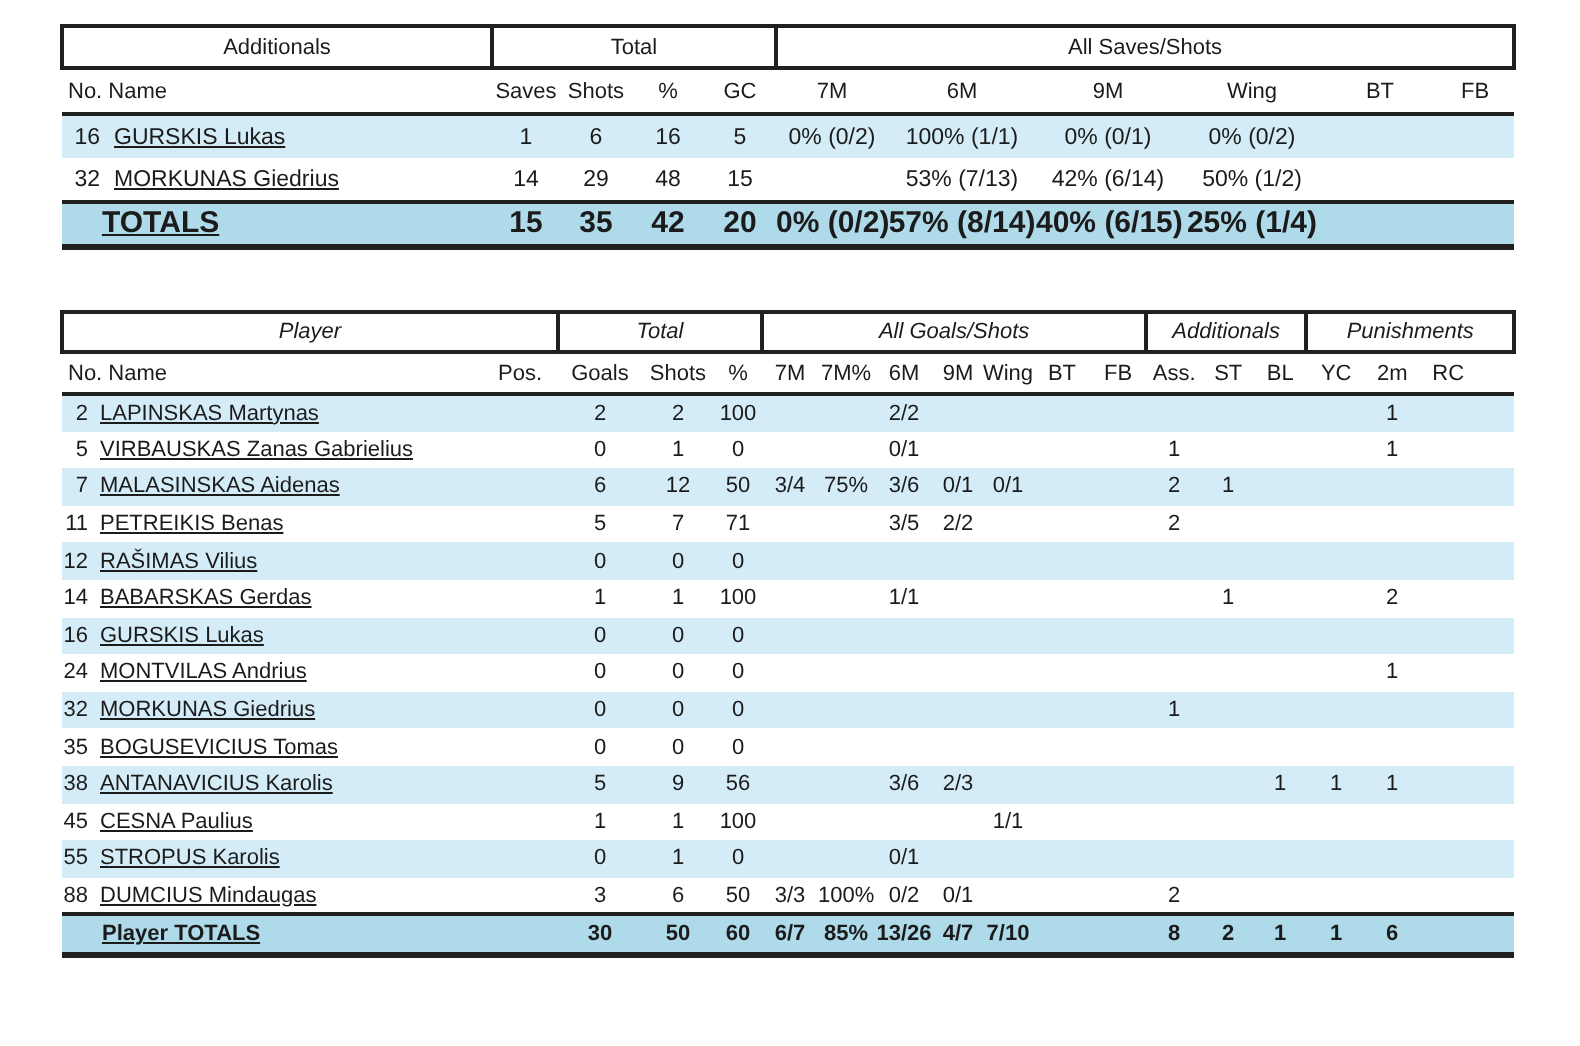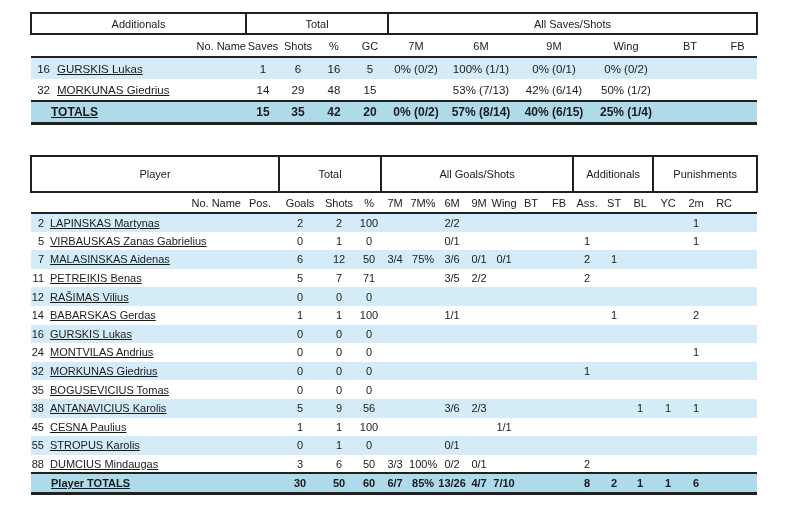--- a/index.html
+++ b/index.html
@@ -15,39 +15,39 @@
   }
   #gk-table { top: 12px; }
   #pl-table { top: 155px; }
   th, td {
     font-weight: normal; text-align: center; vertical-align: middle;
     padding: 0; font-size: 11px; white-space: nowrap;
   }
   
   tr.grp-row th.gbox { border: 2px solid #202020; background: #ffffff; }
   #gk-table tr.grp-row th.gbox { height: 21px; }
-  #pl-table tr.grp-row th.gbox { height: 36px; }
+  #pl-table tr.grp-row th.gbox { height: 20px; font-style: italic; }
   
   tr.colhead th { border-bottom: 2px solid #202020; }
   #gk-table tr.colhead th { height: 23px; }
   #pl-table tr.colhead th { height: 21px; }
-  th.h-name { text-align: right; padding-left: 3px; }
+  th.h-name { text-align: left; padding-left: 3px; }
   
   tbody tr:nth-child(odd) td { background: #d4ecf7; }
   #gk-table tbody td { height: 22px; font-size: 11.5px; }
   #pl-table tbody td { height: 18.6px; }
   td.c-name { text-align: left; text-decoration: underline; }
   .num { display: inline-block; width: 13px; text-align: right; margin-right: 6px; }
   #gk-table .num { width: 19px; margin-right: 7px; }
   
   tfoot td {
     background: #aedae9; font-weight: bold;
     border-top: 2px solid #202020; border-bottom: 3px solid #202020;
   }
-  #gk-table tfoot td { height: 22px; font-size: 12px; }
+  #gk-table tfoot td { height: 22px; font-size: 15px; }
   #pl-table tfoot td { height: 20px; margin-left: 28px; }
   tfoot td.c-name { padding-left: 20px; }
 </style>
 </head>
 <body>
 
 <table class="stat-table" id="gk-table">
   <colgroup>
     <col style="width:215px">
       <col style="width:34px">

